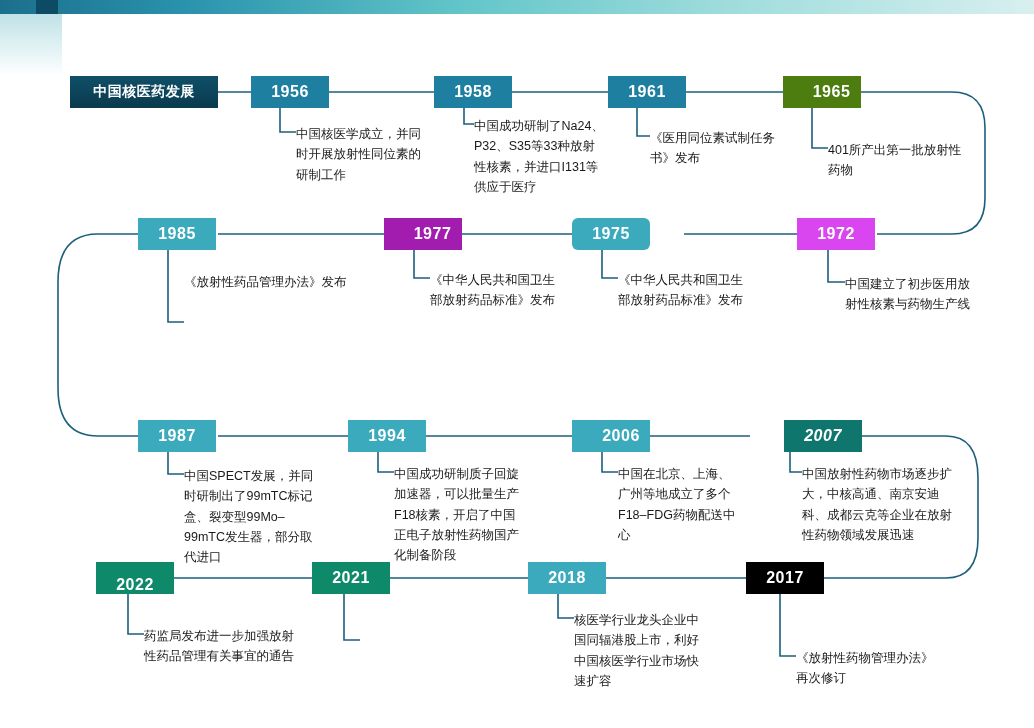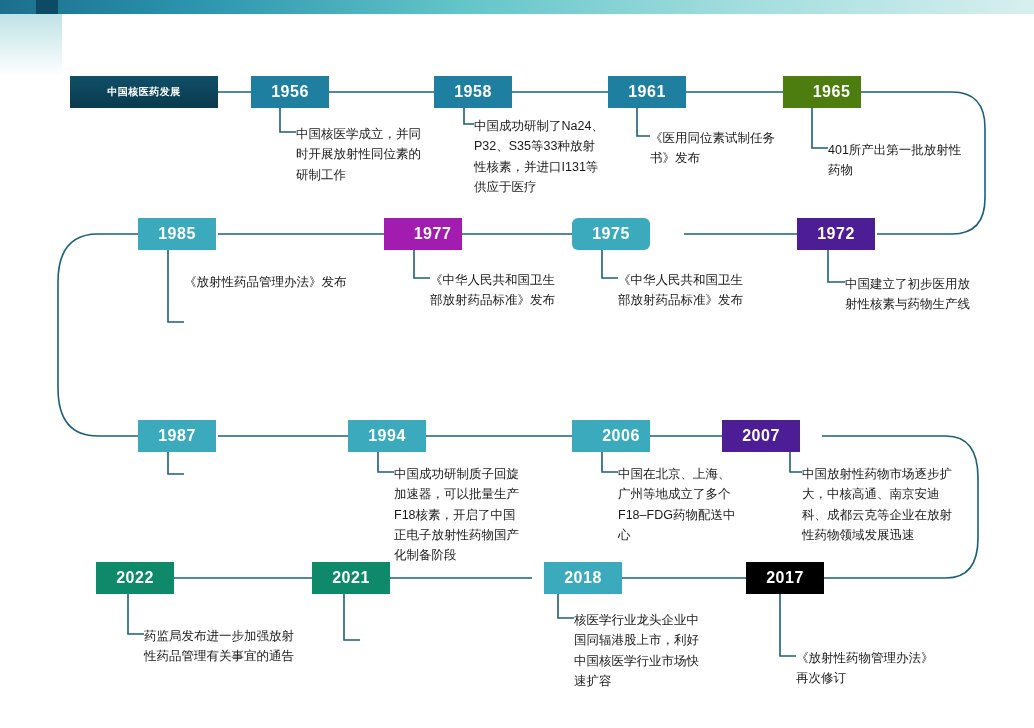--- a/index.html
+++ b/index.html
@@ -60,21 +60,21 @@
     justify-content: center;
     box-sizing: border-box;
   }
   .node.year {
     width: 78px;
     height: 32px;
   }
   .node.title {
     width: 148px;
     height: 32px;
-    font-size: 10px;
+    font-size: 14px;
     background: linear-gradient(180deg, #0f4f68 0%, #0a3a4e 100%);
   }
   
   .label {
     position: absolute;
     font-size: 12.5px;
     line-height: 1.62;
     color: #1a1a1a;
     text-align: left;
     box-sizing: border-box;
@@ -147,21 +147,21 @@
   <div class="node year" style="left:434px; top:76px; background:#1f7fa0;">
     <span>1958</span>
     </div>
   <div class="node year" style="left:608px; top:76px; background:#1f7fa0;">
     <span>1961</span>
     </div>
   <div class="node year" style="left:783px; top:76px; background:#4d7c0f;padding-left:19px;">
     <span>1965</span>
     </div>
 
-  <div class="node year" style="left:797px; top:218px; background:#4c1d95;">
+  <div class="node year" style="left:797px; top:218px; background:#d946ef;">
     <span>1972</span>
     </div>
   <div class="node year" style="left:572px; top:218px; background:#3aaabc;border-radius:6px;">
     <span>1975</span>
     </div>
   <div class="node year" style="left:384px; top:218px; background:#a21caf;padding-left:19px;">
     <span>1977</span>
     </div>
   <div class="node year" style="left:138px; top:218px; background:#3aaabc;">
     <span>1985</span>
@@ -169,47 +169,48 @@
 
   <div class="node year" style="left:138px; top:420px; background:#3aaabc;">
     <span>1987</span>
     </div>
   <div class="node year" style="left:348px; top:420px; background:#3aaabc;">
     <span>1994</span>
     </div>
   <div class="node year" style="left:572px; top:420px; background:#3aaabc;padding-left:20px;">
     <span>2006</span>
     </div>
-  <div class="node year" style="left:722px; top:420px; background:#4c1d95;">
+  <div class="node year" style="left:784px; top:420px; background:#0f766e;font-style:italic;">
     <span>2007</span>
     </div>
 
   <div class="node year" style="left:746px; top:562px; background:#000000;">
     <span>2017</span>
     </div>
-  <div class="node year" style="left:528px; top:562px; background:#3aaabc;margin-left:16px;">
+  <div class="node year" style="left:528px; top:562px; background:#3aaabc;">
     <span>2018</span>
     </div>
   <div class="node year" style="left:312px; top:562px; background:#0e8a6a;">
     <span>2021</span>
     </div>
-  <div class="node year" style="left:96px; top:562px; background:#0e8a6a;">
+  <div class="node year" style="left:96px; top:562px; background:#0e8a6a;align-items:flex-end;">
     <span>2022</span>
     </div>
 
   <div class="label" style="left:296px; top:124px; width:134px;">中国核医学成立，并同时开展放射性同位素的研制工作</div>
   <div class="label" style="left:474px; top:116px; width:130px;">中国成功研制了Na24、P32、S35等33种放射性核素，并进口I131等供应于医疗</div>
   <div class="label" style="left:650px; top:128px; width:128px;">《医用同位素试制任务书》发布</div>
   <div class="label" style="left:828px; top:140px; width:134px;">401所产出第一批放射性药物</div>
 
   <div class="label" style="left:845px; top:274px; width:126px;">中国建立了初步医用放射性核素与药物生产线</div>
   <div class="label" style="left:618px; top:270px; width:126px;">《中华人民共和国卫生部放射药品标准》发布</div>
   <div class="label" style="left:430px; top:270px; width:126px;">《中华人民共和国卫生部放射药品标准》发布</div>
   <div class="label" style="left:184px; top:272px; width:190px;">《放射性药品管理办法》发布</div>
 
+  <div class="label" style="left:184px; top:466px; width:140px;">中国SPECT发展，并同时研制出了99mTC标记盒、裂变型99Mo–99mTC发生器，部分取代进口</div>
   <div class="label" style="left:394px; top:464px; width:126px;">中国成功研制质子回旋加速器，可以批量生产F18核素，开启了中国正电子放射性药物国产化制备阶段</div>
   <div class="label" style="left:618px; top:464px; width:124px;">中国在北京、上海、广州等地成立了多个F18–FDG药物配送中心</div>
   <div class="label" style="left:796px; top:648px; width:148px;">《放射性药物管理办法》再次修订</div>
 
   <div class="label" style="left:802px; top:464px; width:150px;">中国放射性药物市场逐步扩大，中核高通、南京安迪科、成都云克等企业在放射性药物领域发展迅速</div>
   <div class="label" style="left:574px; top:610px; width:136px;">核医学行业龙头企业中国同辐港股上市，利好中国核医学行业市场快速扩容</div>
   <div class="label" style="left:144px; top:626px; width:156px;">药监局发布进一步加强放射性药品管理有关事宜的通告</div>
 
 </div>
 

